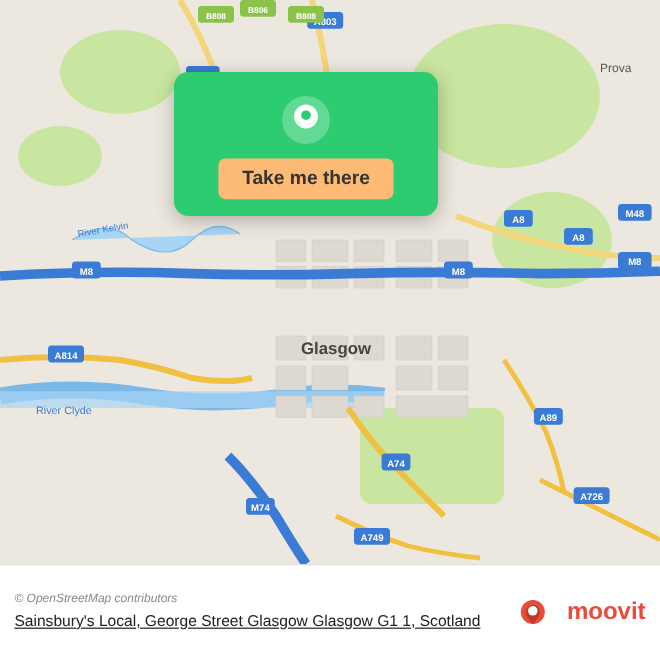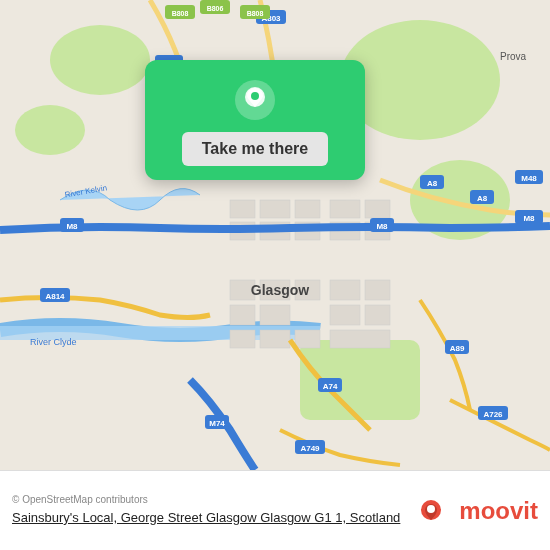--- a/index.html
+++ b/index.html
@@ -41,21 +41,21 @@
       box-shadow: 0 4px 16px rgba(0,0,0,0.25);
     }
 
     #location-pin-icon {
       width: 44px;
       height: 44px;
       margin-bottom: 10px;
     }
 
     #take-me-there-btn {
-      background: #e5e5e5;
+      background: #fdba74;
       color: #333;
       border: none;
       border-radius: 6px;
       padding: 8px 20px;
       font-size: 16px;
       font-weight: 600;
       cursor: pointer;
       white-space: nowrap;
       text-align: center;
     }
@@ -73,35 +73,36 @@
     }
 
     #bottom-left {
       flex: 1;
     }
 
     #osm-credit {
       font-size: 10px;
       color: #888;
       margin-bottom: 4px;
+      font-style: italic;
     }
 
     #location-name {
       font-size: 13px;
       color: #222;
       font-weight: 500;
       line-height: 1.4;
       text-decoration: underline;
     }
 
     #moovit-logo {
       display: flex;
       align-items: center;
       gap: 14px;
-      font-size: 24px;
+      font-size: 20px;
       font-weight: 700;
       color: #e74c3c;
       flex-shrink: 0;
     }
 
     #moovit-pin {
       width: 28px;
       height: 28px;
     }
 

